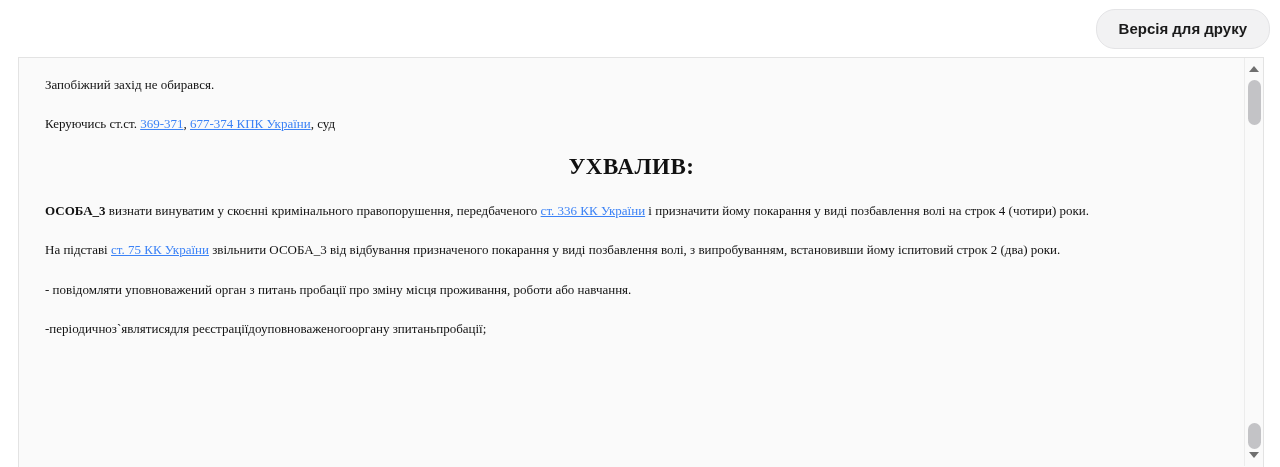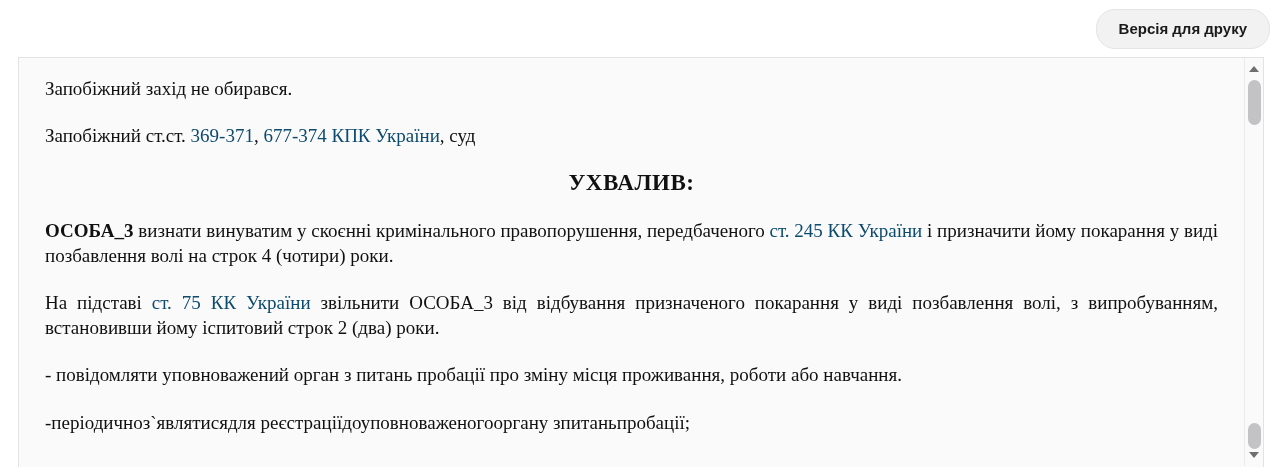--- a/index.html
+++ b/index.html
@@ -62,39 +62,40 @@
     position: absolute;
     left: 0;
     top: 0;
     width: 1225px;
     height: 410px;
     padding: 18px 26px 0 26px;
     box-sizing: border-box;
   }
   p.para {
     margin: 0 0 22px 0;
-    font-size: 19px;
+    font-size: 13px;
     line-height: 1.32;
     color: #111111;
     text-align: justify;
     text-justify: inter-word;
   }
   p.para.nojust {
     text-align: left;
   }
   p.center {
     margin: 0 0 22px 0;
     text-align: center;
     font-weight: bold;
     font-size: 23px;
     color: #111111;
     letter-spacing: 0.5px;
   }
   .lnk {
-    color: #0c4a6e;
+    color: #3b82f6;
+    text-decoration: underline;
     cursor: pointer;
   }
   .bold {
     font-weight: bold;
   }
   
   .scrollbar {
     position: absolute;
     right: 0;
     top: 0;
@@ -140,23 +141,23 @@
 <div class="page">
 
   <div class="topbar">
     <div class="print-button">Версія для друку</div>
   </div>
 
   <div class="doc-panel">
     <div class="doc-inner" id="doc-body">
 
     <p class="para"><span>Запобіжний захід не обирався.</span></p>
-        <p class="para"><span>Запобіжний ст.ст. </span><span class="lnk">369-371</span><span>, </span><span class="lnk">677-374 КПК України</span><span>, суд</span></p>
+        <p class="para"><span>Керуючись ст.ст. </span><span class="lnk">369-371</span><span>, </span><span class="lnk">677-374 КПК України</span><span>, суд</span></p>
         <p class="center"><span class="bold">УХВАЛИВ:</span></p>
-        <p class="para"><span class="bold">ОСОБА_3</span><span> визнати винуватим у скоєнні кримінального правопорушення, передбаченого </span><span class="lnk">ст. 245 КК України</span><span> і призначити йому покарання у виді позбавлення волі на строк 4 (чотири) роки.</span></p>
+        <p class="para"><span class="bold">ОСОБА_3</span><span> визнати винуватим у скоєнні кримінального правопорушення, передбаченого </span><span class="lnk">ст. 336 КК України</span><span> і призначити йому покарання у виді позбавлення волі на строк 4 (чотири) роки.</span></p>
         <p class="para"><span>На підставі </span><span class="lnk">ст. 75 КК України</span><span> звільнити ОСОБА_3 від відбування призначеного покарання у виді позбавлення волі, з випробуванням, встановивши йому іспитовий строк 2 (два) роки.</span></p>
         <p class="para nojust"><span>- повідомляти уповноважений орган з питань пробації про зміну місця проживання, роботи або навчання.</span></p>
         <p class="para nojust"><span>-періодичноз`являтисядля реєстраціїдоуповноваженогооргану зпитаньпробації;</span></p>
       </div>
 
     <div class="scrollbar">
       <div class="sb-arrow up">
           <i></i>
         </div>
       <div class="sb-thumb" id="sb-thumb-1" style="top: 22px; height: 45px;"></div>

